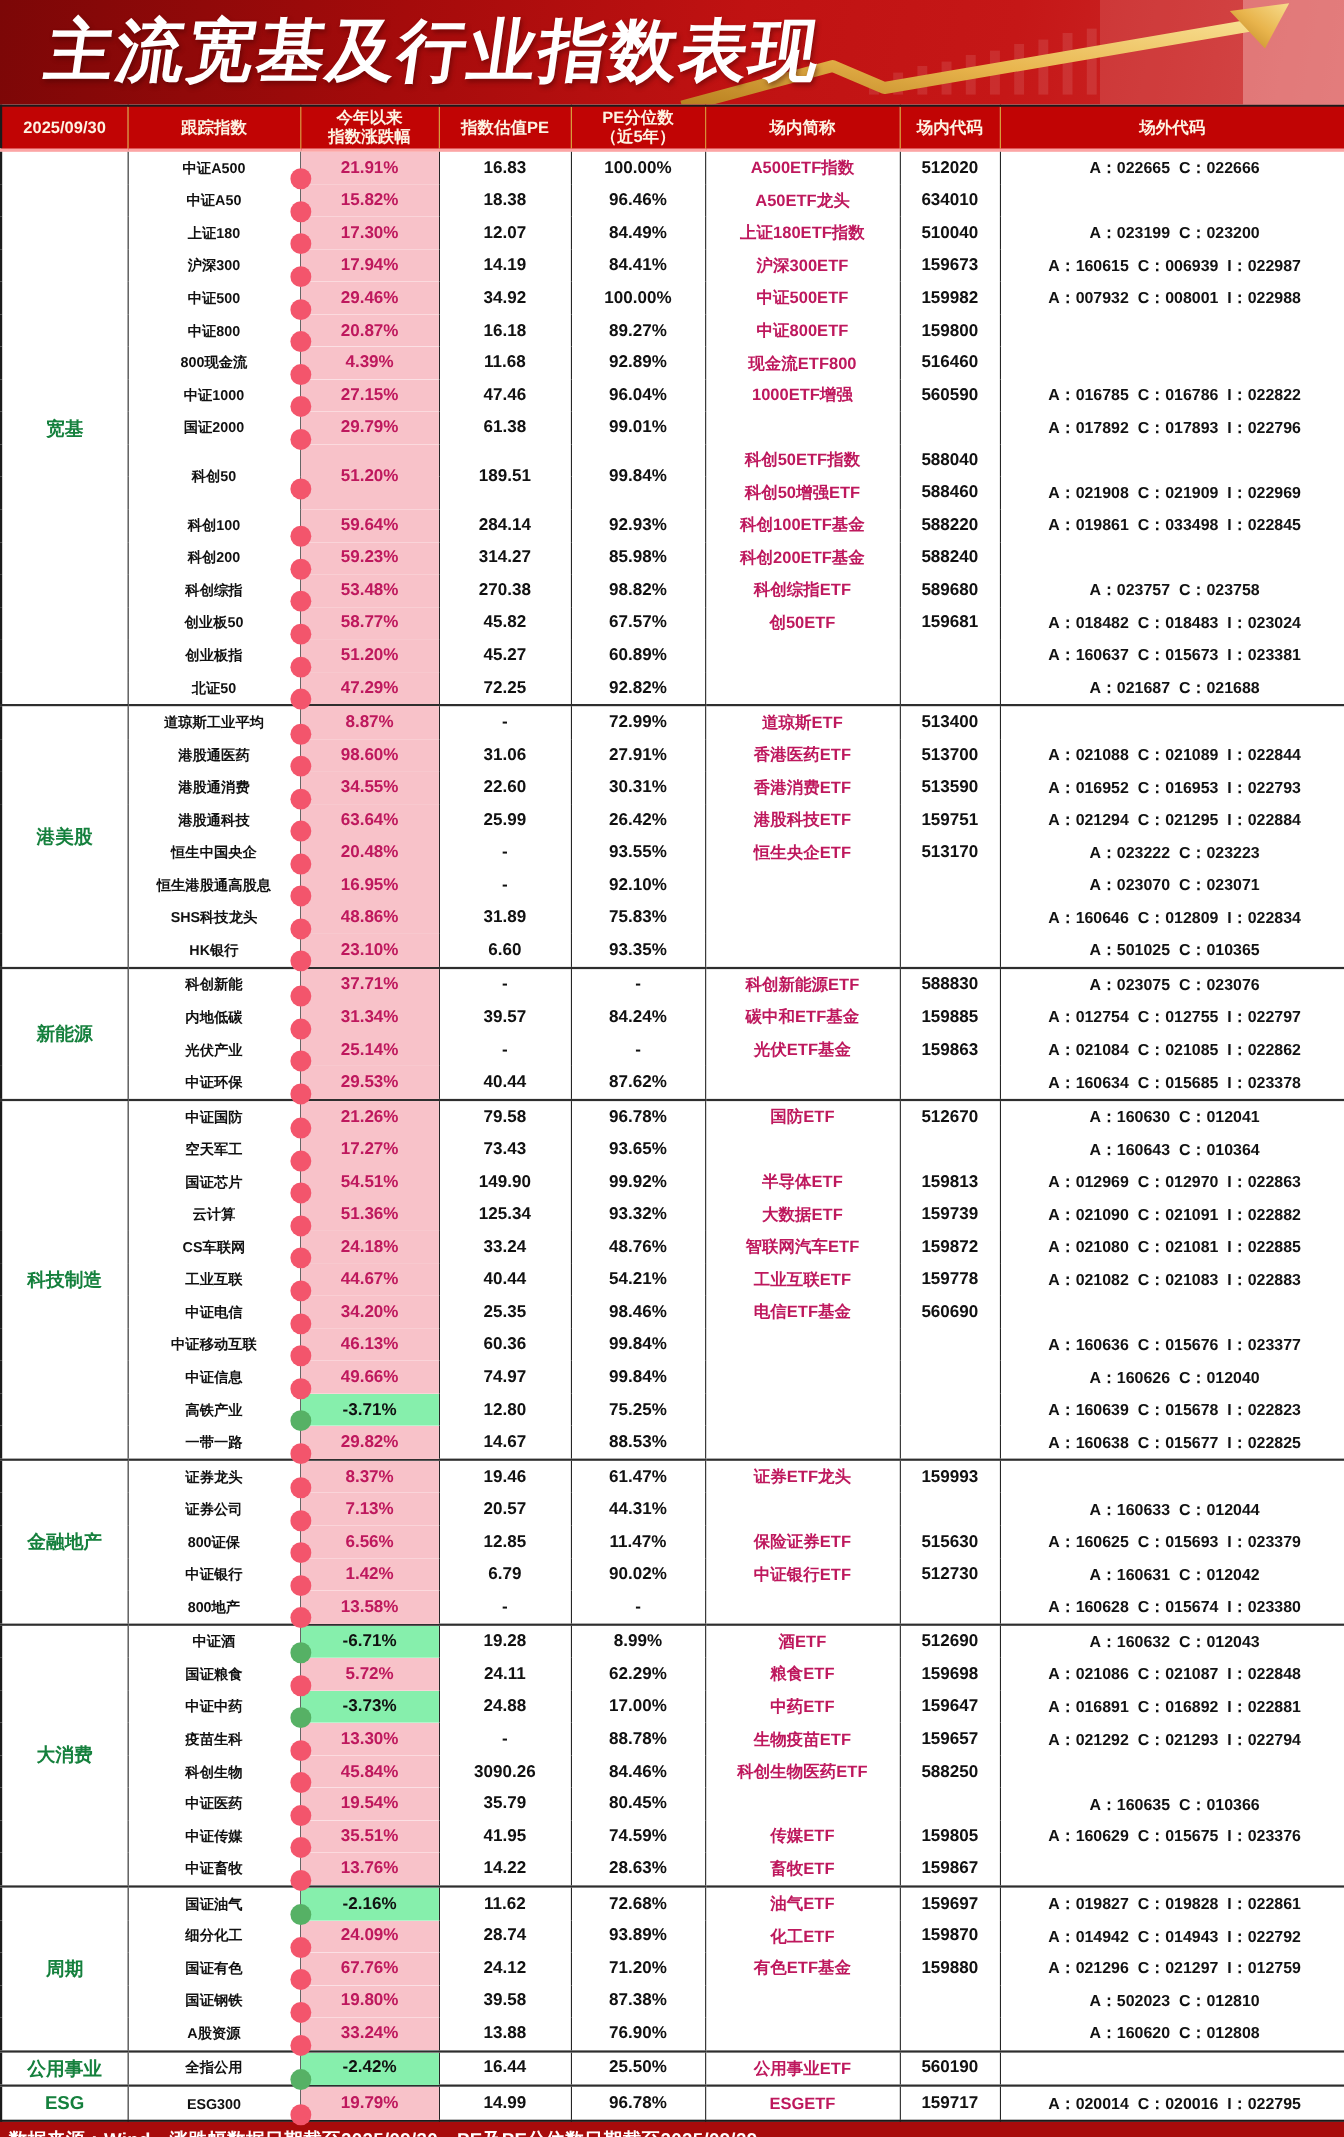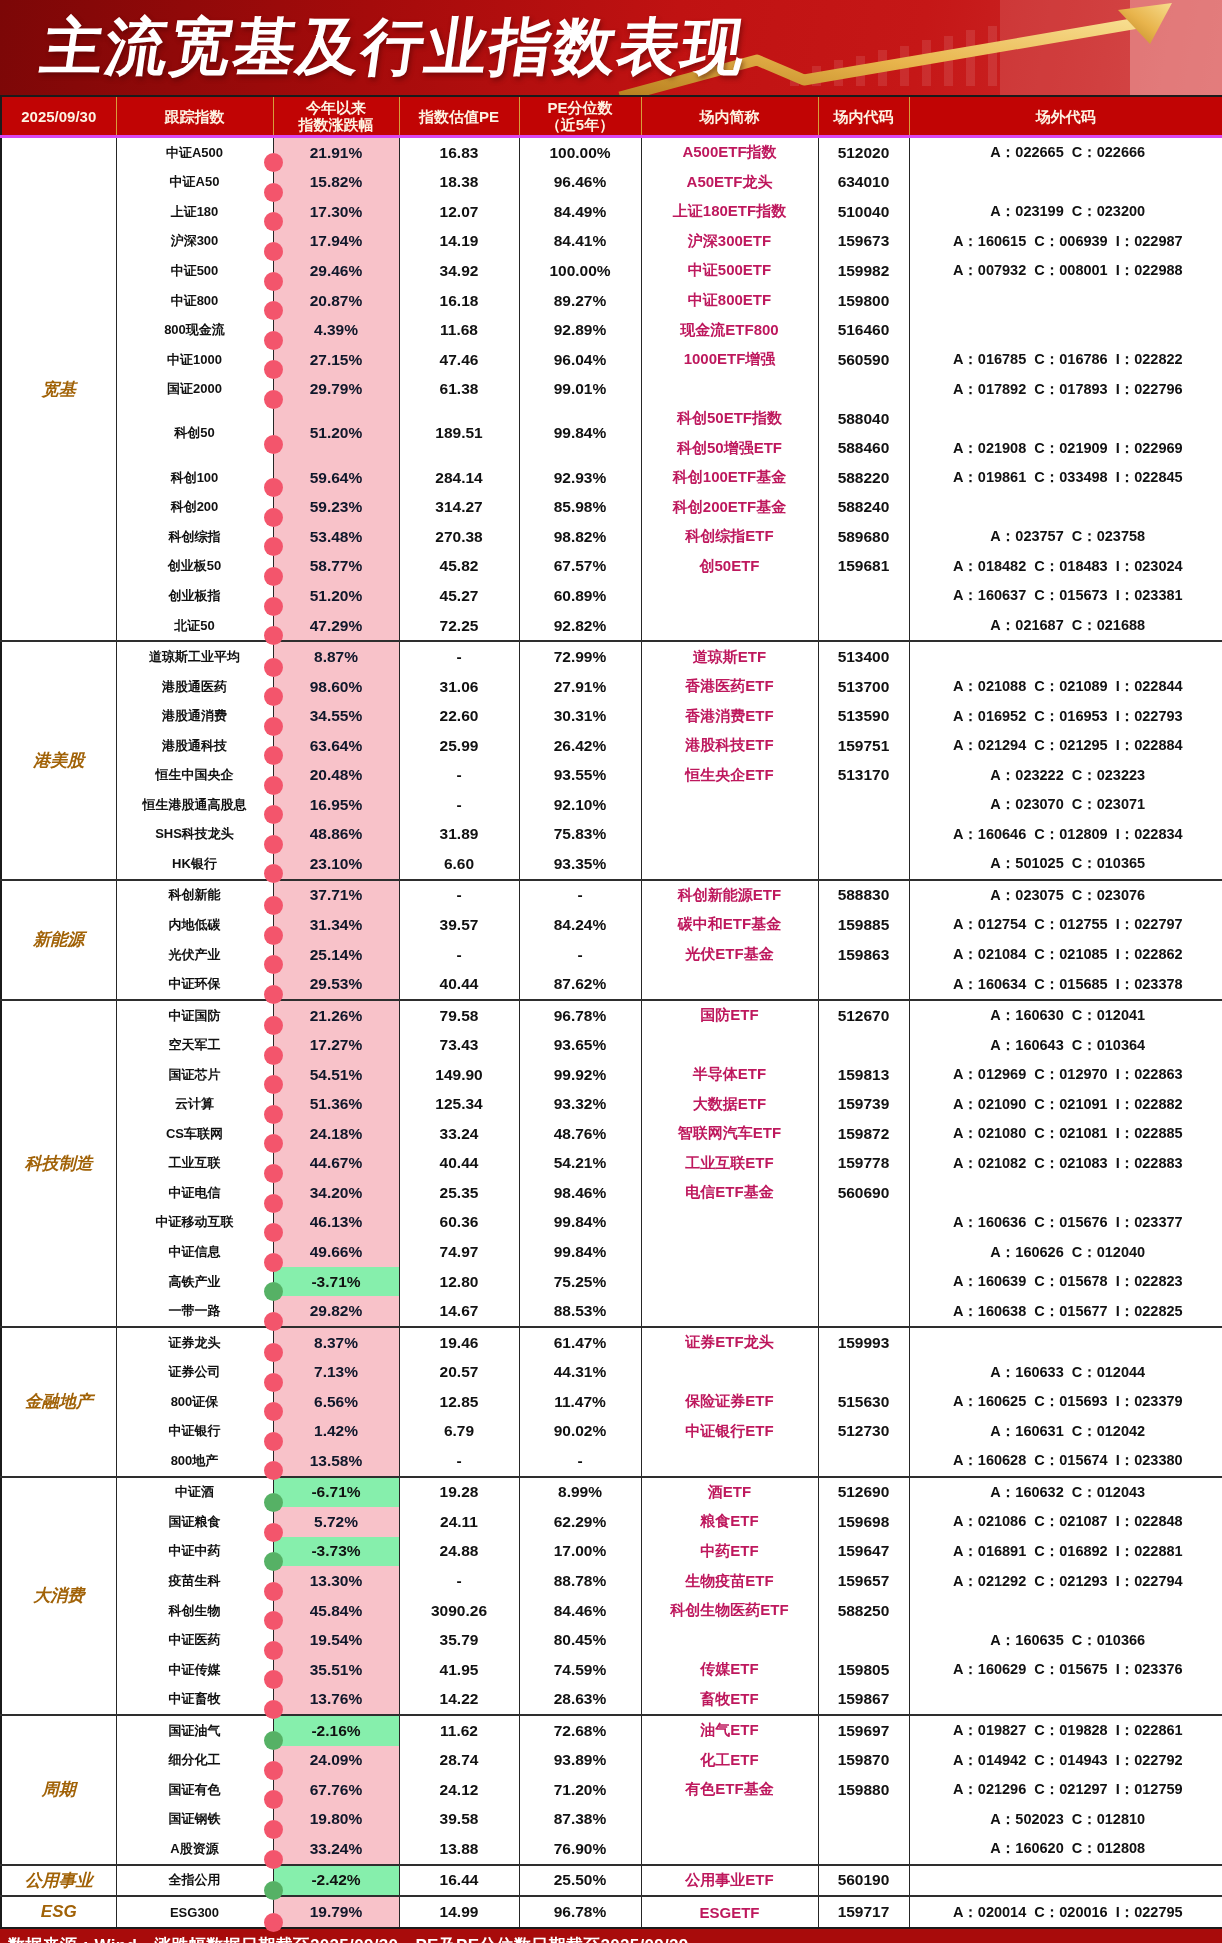--- a/index.html
+++ b/index.html
@@ -23,34 +23,34 @@
     white-space:nowrap;
   }
   .banner svg{position:absolute;left:0;top:0;}
   
   table.grid{
     width:1222px;border-collapse:collapse;table-layout:fixed;
     border:2px solid #1b1b1b;
   }
   thead th{
     height:38px;background:#c10404;color:#fdf3e2;font-size:15px;font-weight:700;
-    border-right:1px solid #d79c3a;border-bottom:3px solid #d946ef;
+    border-right:1px solid #d79c3a;border-bottom:3px solid #fca5a5;
     padding:0;line-height:17px;vertical-align:middle;
   }
   thead th:last-child{border-right:none;}
   tbody td{
     height:29.55px;padding:0 2px;border-left:1px solid #262626;border-right:1px solid #262626;
     text-align:center;vertical-align:middle;color:#111;background:#fff;
     font-size:15.5px;font-weight:700;overflow:visible;
   }
   tbody tr.gs td{border-top:2.5px solid #2e2e2e;}
-  td.gcell{color:#a16207;font-size:17px;font-weight:800;background:#fff;font-style:italic;}
+  td.gcell{color:#15803d;font-size:17px;font-weight:800;background:#fff;}
   td.idx{font-size:13px;font-weight:800;margin-top:32px;}
   td.chg{position:relative;}
-  td.chg.pos{background:#f8c2c9;color:#0f172a;}
+  td.chg.pos{background:#f8c2c9;color:#be185d;}
   td.chg.negv{background:#86efac;color:#111;text-align:center;}
   .dot{position:absolute;left:-10px;top:52%;width:19px;height:19px;border-radius:50%;z-index:3;}
   .dot.pos{background:#f3556c;}
   .dot.neg{background:#56b165;}
   td.etf{font-size:15px;font-weight:600;color:#be185d;}
   td.code{font-size:15.5px;font-weight:800;}
   td.otc{text-align:center;padding-left:6px;font-size:14.5px;font-weight:800;white-space:pre;}
   
   .footer{
     width:1222px;height:40px;background:#a80b0b;color:#ffffff;

